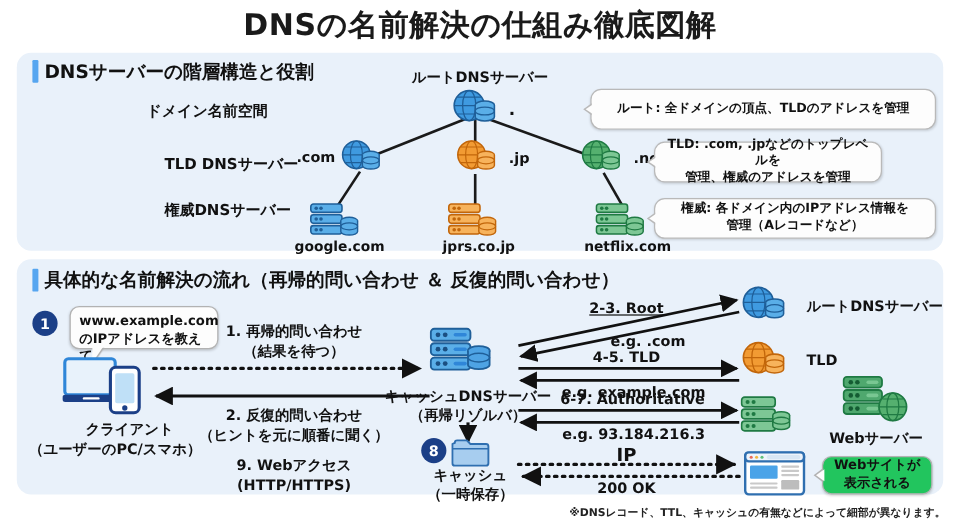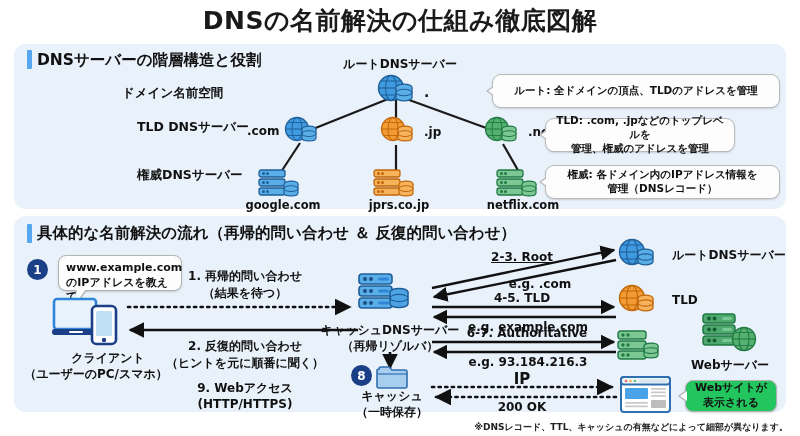--- a/index.html
+++ b/index.html
@@ -132,21 +132,21 @@
 
 <div class="root">
 
   <div class="title">DNSの名前解決の仕組み徹底図解</div>
 
   <div class="panel" id="panel-hierarchy"></div>
   <div class="panel-bar" style="left:27px;top:50px;"></div>
   <div class="panel-head" style="left:37px;top:50px;">DNSサーバーの階層構造と役割</div>
 
   <div class="tx lbl-row" style="left:122px;top:85px;">ドメイン名前空間</div>
-  <div class="tx lbl-row" style="left:137px;top:119px;">TLD DNSサーバー</div>
+  <div class="tx lbl-row" style="left:137px;top:129px;">TLD DNSサーバー</div>
   <div class="tx lbl-row" style="left:137px;top:167px;">権威DNSサーバー</div>
 
   <div class="tx node-lbl c" style="left:400px;top:56px;">ルートDNSサーバー</div>
 
   <svg class="svg-layer" width="800" height="436">
 
     <line x1="393" y1="97" x2="303" y2="133" stroke="#1a1a1a" stroke-width="2.2"></line>
 
     <line x1="396" y1="99" x2="396" y2="130" stroke="#1a1a1a" stroke-width="2.2"></line>
 
@@ -278,21 +278,21 @@
       <path d="M0,3 v9 a7,2.9 0 0,0 14,0 v-9" fill="#7dc795" stroke="#1f7a43" stroke-width="1.2"></path>
       <ellipse cx="7" cy="7.6" rx="7" ry="2.9" fill="none" stroke="#1f7a43" stroke-width="1"></ellipse>
     </g>
   </svg>
   <div class="tx node-name c" style="left:523px;top:198px;">netflix.com</div>
 
   <div class="callout" style="left:492px;top:74px;width:288px;height:22px;display:flex;align-items:center;justify-content:center;">ルート: 全ドメインの頂点、TLDのアドレスを管理</div>
   <div class="callout" style="left:545px;top:118px;width:190px;height:34px;display:flex;align-items:center;justify-content:center;white-space:pre-line;">TLD: .com, .jpなどのトップレベルを
 管理、権威のアドレスを管理</div>
   <div class="callout" style="left:545px;top:165px;width:235px;height:34px;display:flex;align-items:center;justify-content:center;white-space:pre-line;">権威: 各ドメイン内のIPアドレス情報を
-管理（DNSレコード）</div>
+管理（Aレコードなど）</div>
 
   <div class="panel" id="panel-flow"></div>
   <div class="panel-bar" style="left:27px;top:224px;"></div>
   <div class="panel-head" style="left:37px;top:223px;">具体的な名前解決の流れ（再帰的問い合わせ ＆ 反復的問い合わせ）</div>
 
   <div class="step" style="left:27px;top:259px;">1</div>
 
   <div class="bubble" style="left:58px;top:255px;width:124px;height:36px;">
     <div>www.example.com</div>
     <div>のIPアドレスを教えて</div>

